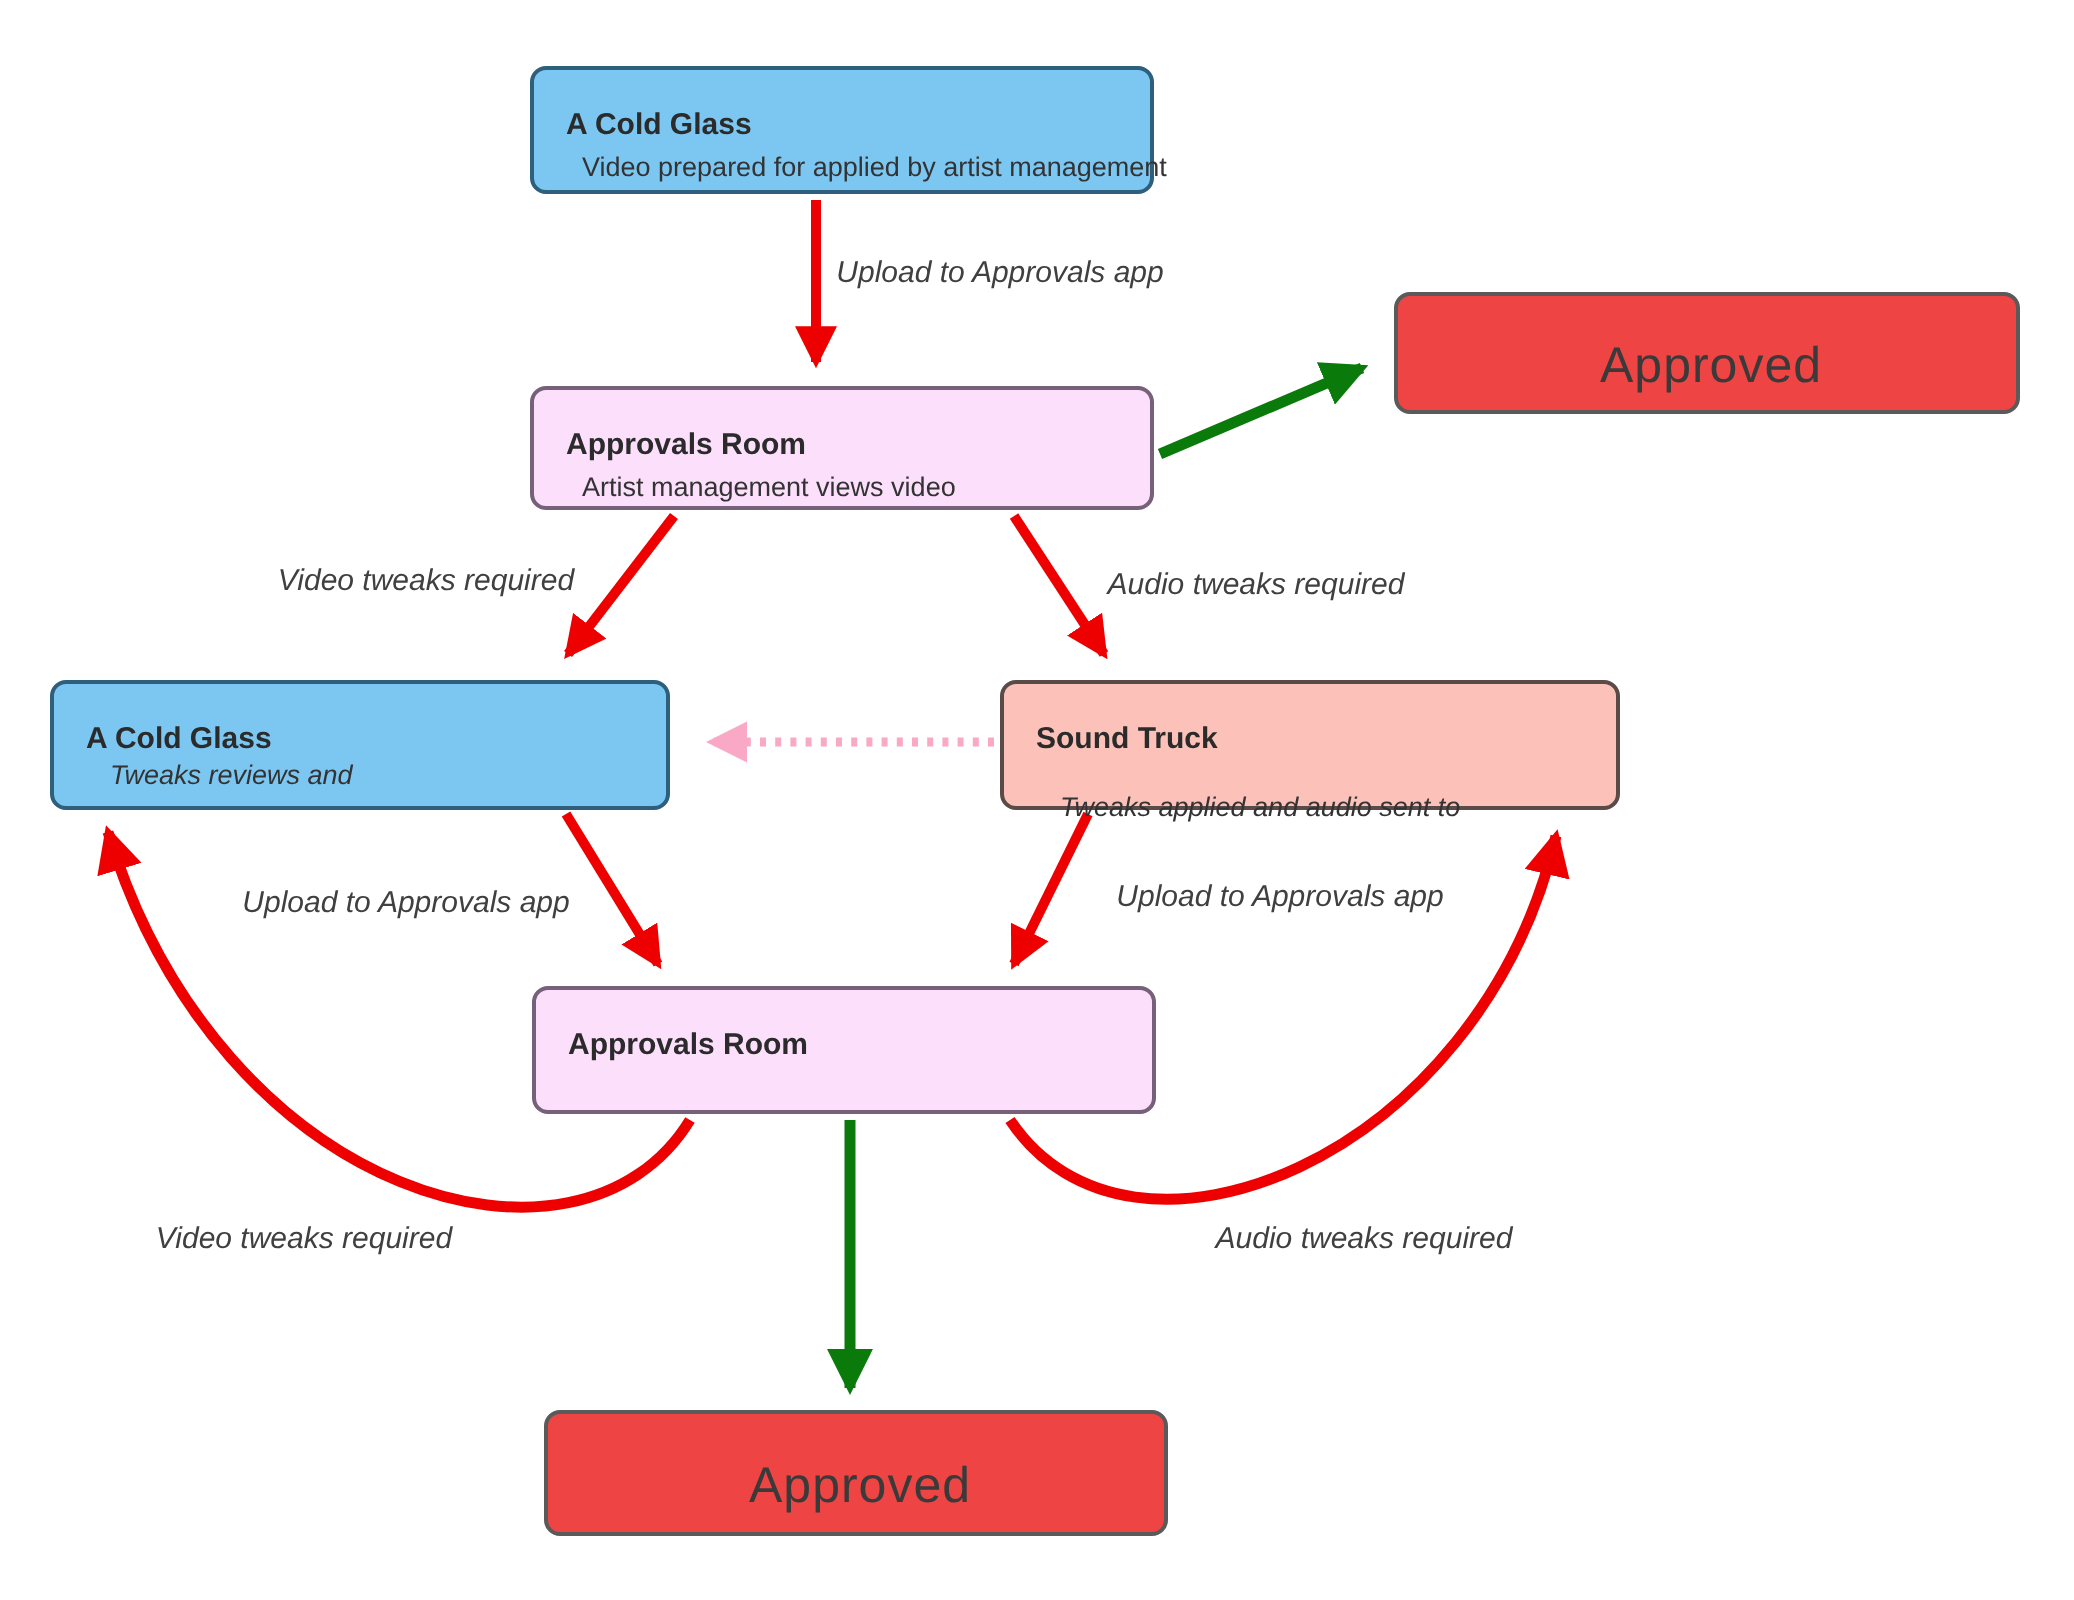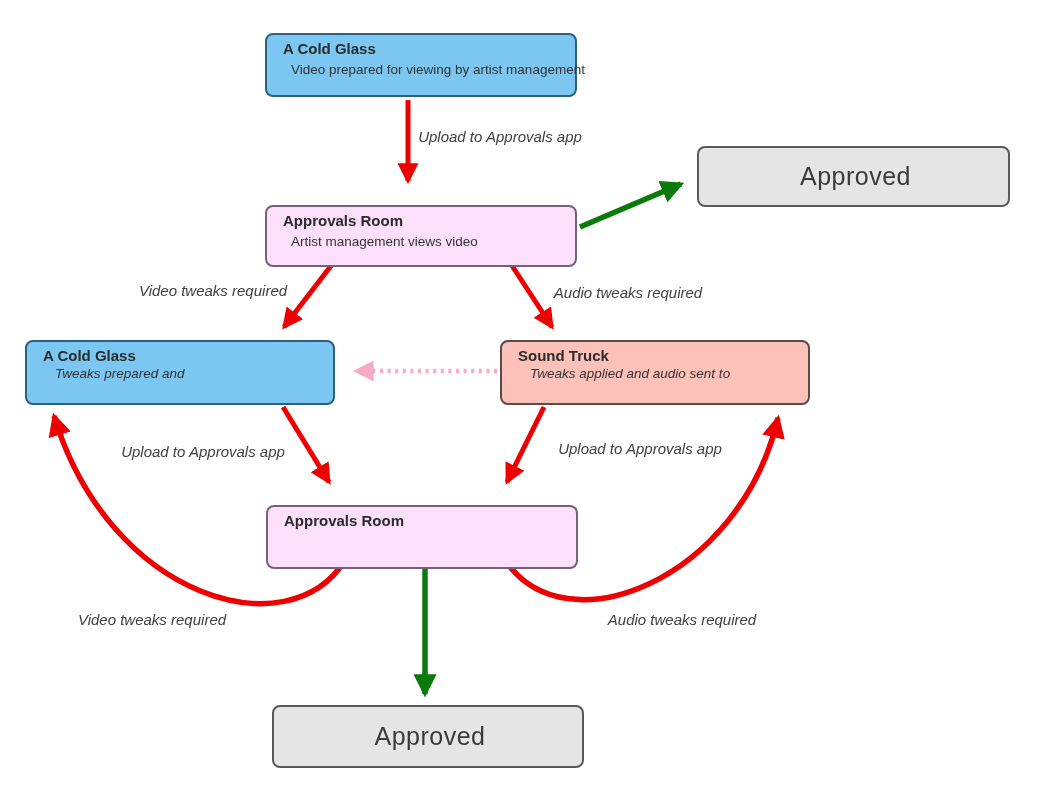--- a/index.html
+++ b/index.html
@@ -3,27 +3,27 @@
 <meta charset="utf-8">
 <style>
   html,body { margin:0; padding:0; background:#ffffff; }
   .canvas {
     position:relative; width:1037px; height:800px; background:#ffffff;
     font-family:"Liberation Sans", sans-serif; overflow:hidden;
   }
   .edges { position:absolute; left:0; top:0; width:1037px; height:800px; }
   .node {
     position:absolute; border-radius:8px; box-sizing:border-box;
-    padding:5px 12px 6px 16px;
+    padding:19px 12px 6px 16px;
   }
   .node.blue   { background:#7cc7f2; border:2px solid #2e5f7d; }
-  .node.pink   { background:#fbdffb; border:2px solid #77617a;margin-top:12px; }
+  .node.pink   { background:#fbdffb; border:2px solid #77617a; }
   .node.salmon { background:#fcc1b8; border:2px solid #5a4a48; }
   .node.green  {
-    background:#e5e5e5; border:2px solid #5a5a5a;
+    background:#ef4444; border:2px solid #5a5a5a;
     display:flex; align-items:center; justify-content:center;
   }
   .node-title { font-weight:bold; font-size:15px; color:#2b2b2b; margin-bottom:5px; white-space:nowrap; }
   .node-sub   { font-size:13.5px; color:#333333; white-space:nowrap; }
   .ind1 { padding-left:8px; }
   .ind2 { padding-left:12px; }
   .ind3 { padding-left:20px; }
   .italic { font-style:italic; }
   .approved-text { font-size:25px; color:#3a3a3a; letter-spacing:0.5px; }
   .edge-label {
@@ -56,39 +56,39 @@
     <path d="M497,371 L356,371" stroke="#f9a8c5" stroke-width="4.5" stroke-dasharray="3 4.6" fill="none" marker-end="url(#mPink)"></path>
     <path d="M283,407 L329,482" stroke="#ee0000" stroke-width="5" fill="none" marker-end="url(#mRed)"></path>
     <path d="M544,407 L507,482" stroke="#ee0000" stroke-width="5" fill="none" marker-end="url(#mRed)"></path>
     <path d="M345,560 C290,650 110,600 54,416" stroke="#ee0000" stroke-width="5.5" fill="none" marker-end="url(#mRed)"></path>
     <path d="M505,560 C565,650 740,580 778,418" stroke="#ee0000" stroke-width="5.5" fill="none" marker-end="url(#mRed)"></path>
     <path d="M425,560 L425,694" stroke="#0a7a0a" stroke-width="5.5" fill="none" marker-end="url(#mGreen)"></path>
   </svg>
 
   <div class="node blue" style="left:265px; top:33px; width:312px; height:64px;">
     <div class="node-title">A Cold Glass</div>
-    <div class="node-sub ind1">Video prepared for viewing by artist management</div>
+    <div class="node-sub ind1">Video prepared for applied by artist management</div>
   </div>
 
   <div class="node pink" style="left:265px; top:193px; width:312px; height:62px;">
     <div class="node-title">Approvals Room</div>
     <div class="node-sub ind1">Artist management views video</div>
   </div>
 
   <div class="node green" style="left:697px; top:146px; width:313px; height:61px;">
     <span class="approved-text">Approved</span>
   </div>
 
   <div class="node blue" style="left:25px; top:340px; width:310px; height:65px;">
     <div class="node-title" style="margin-bottom:2px;">A Cold Glass</div>
-    <div class="node-sub italic ind2">Tweaks prepared and</div>
+    <div class="node-sub italic ind2">Tweaks reviews and</div>
   </div>
 
   <div class="node salmon" style="left:500px; top:340px; width:310px; height:65px;">
-    <div class="node-title" style="margin-bottom:2px;">Sound Truck</div>
+    <div class="node-title" style="margin-bottom:18px;">Sound Truck</div>
     <div class="node-sub italic ind2">Tweaks applied and audio sent to</div>
   </div>
 
   <div class="node pink" style="left:266px; top:493px; width:312px; height:64px;">
     <div class="node-title">Approvals Room</div>
   </div>
 
   <div class="node green" style="left:272px; top:705px; width:312px; height:63px;">
     <span class="approved-text">Approved</span>
   </div>

